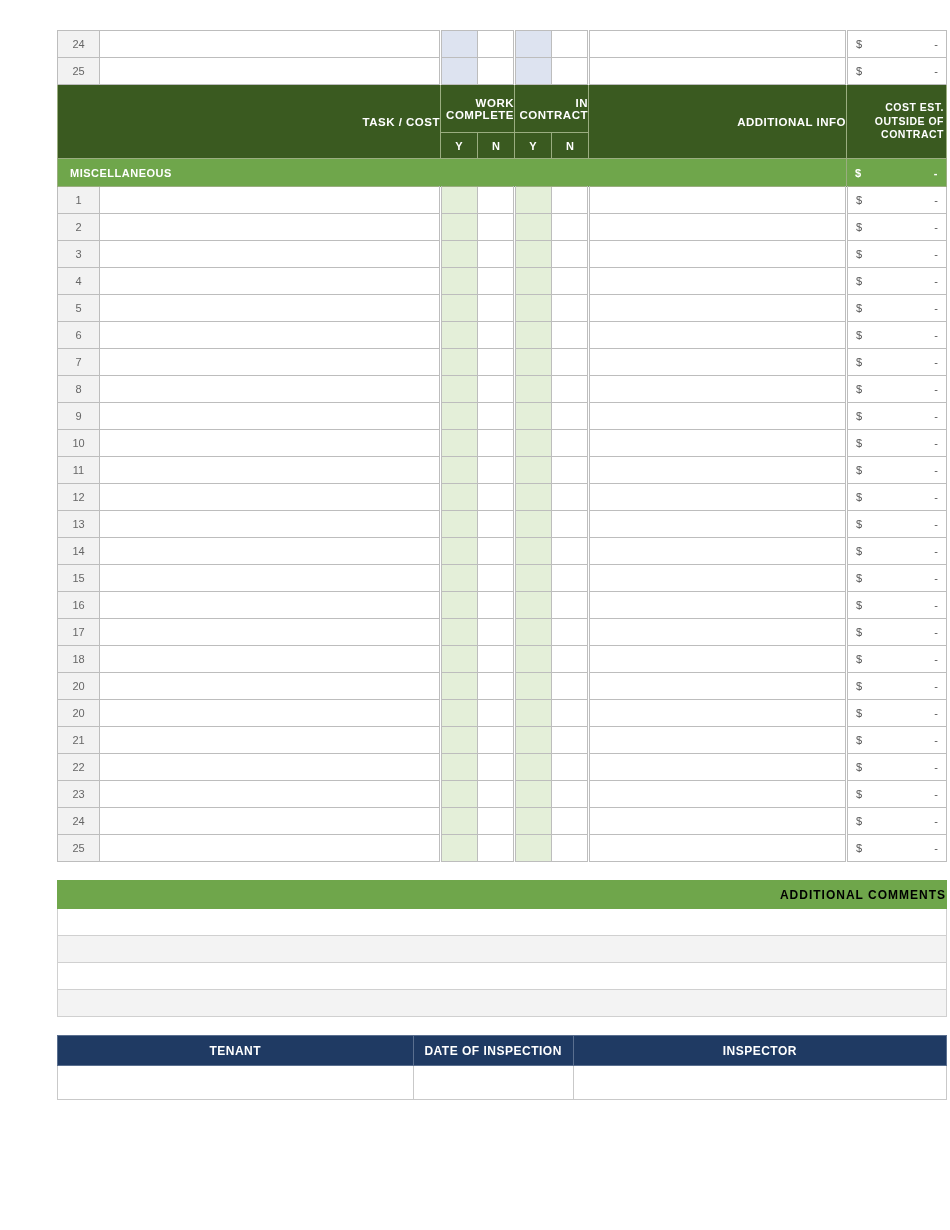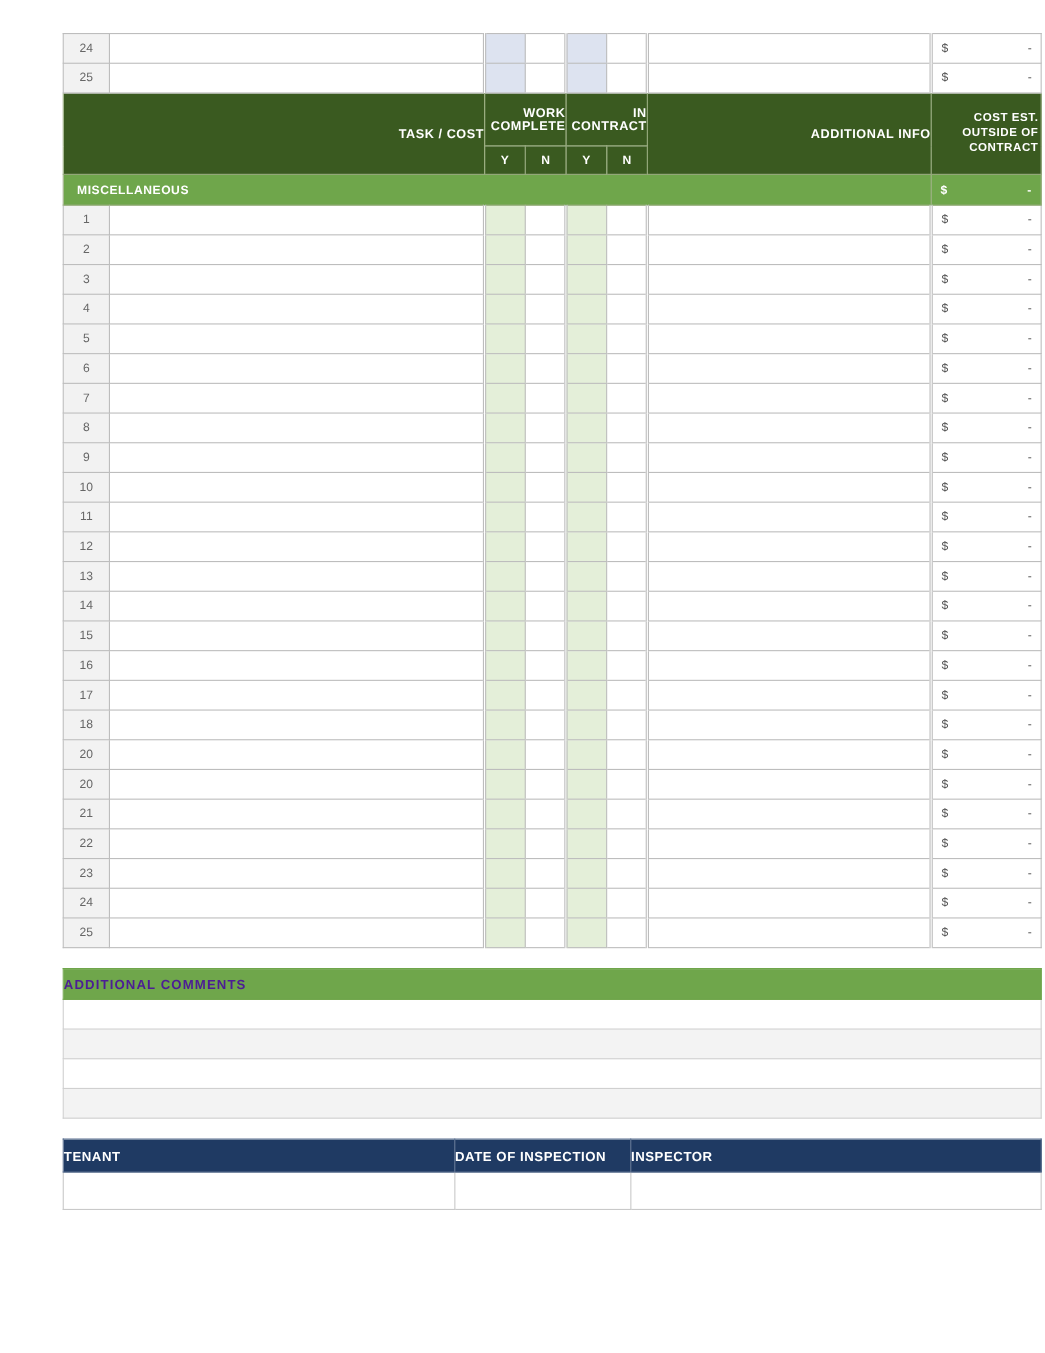--- a/index.html
+++ b/index.html
@@ -47,26 +47,26 @@
   .mrows .yn2{ background:#fff; }
   .mrows .sep { border-left:3px double #bdbdbd;}
   .mrows .info{ background:#fff;}
   .mrows .cost{ width:100px; background:#fff; padding:0 8px; color:#555;}
   .mrows .cost .dollar{float:left;}
   .mrows .cost .dash{float:right;}
 
   .spacer { height:18px; }
 
   
-  .ac-head { background:#6fa64b; color:#4c1d95; font-weight:bold; text-align:left; height:28px; letter-spacing:1px; font-size:12px; border:1px solid #6fa64b;}
+  .ac-head { background:#6fa64b; color:#000000; font-weight:bold; text-align:right; height:28px; letter-spacing:1px; font-size:12px; border:1px solid #6fa64b;}
   .ac-row td { height:27px; border:1px solid #d0d0d0; background:#fff;}
   .ac-row.alt td { background:#f3f3f3;}
 
   
-  .ftr-head td { background:#1f3a63; color:#fff; font-weight:bold; text-align:left; height:30px; border:1px solid #5a6f8f; font-size:12px; letter-spacing:0.5px;}
+  .ftr-head td { background:#1f3a63; color:#fff; font-weight:bold; text-align:center; height:30px; border:1px solid #5a6f8f; font-size:12px; letter-spacing:0.5px;}
   .ftr-row td { height:34px; border:1px solid #c9c9c9; background:#fff;}
 
   col.cnum{width:42px;}
   col.ctask{}
   col.cyn{width:37px;}
   col.cinfo{width:258px;}
   col.ccost{width:100px;}
 </style>
 </head>
 <body>

